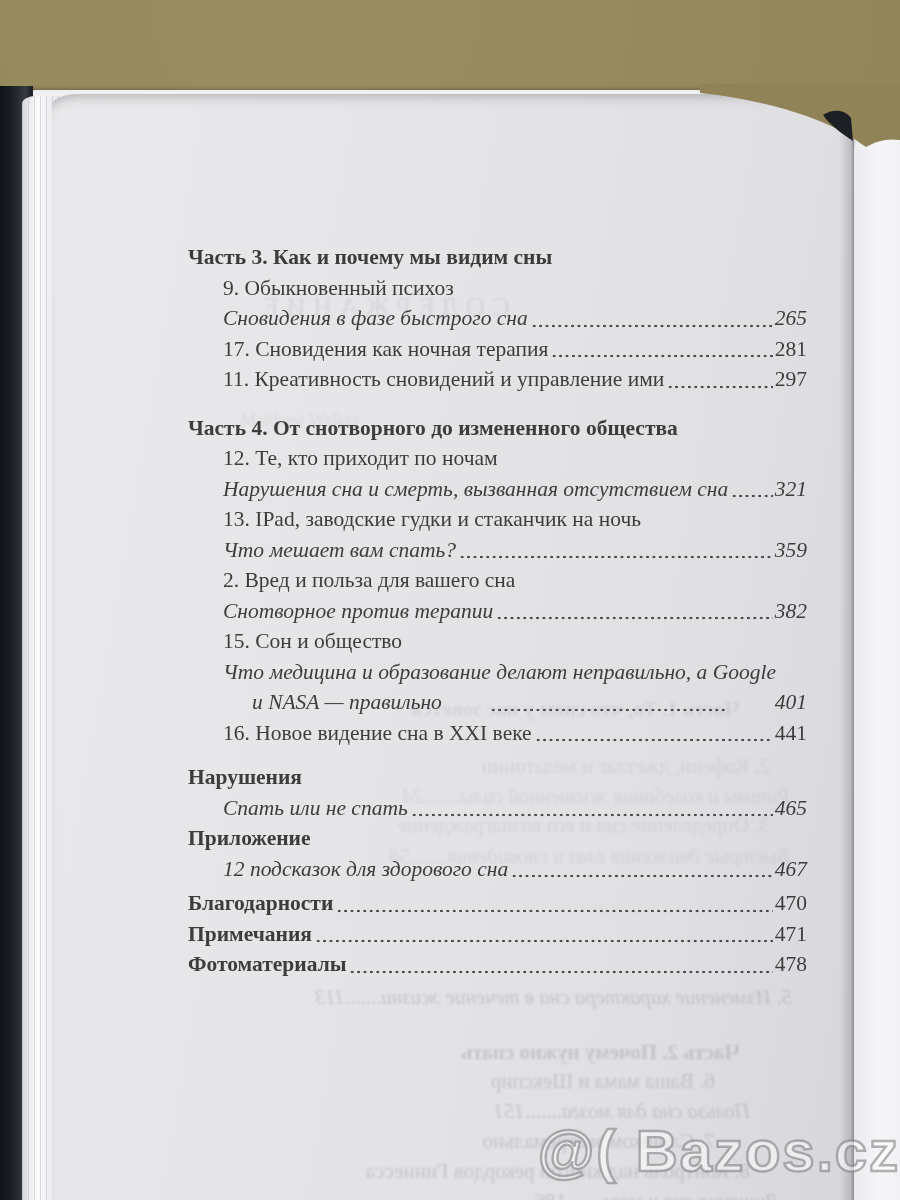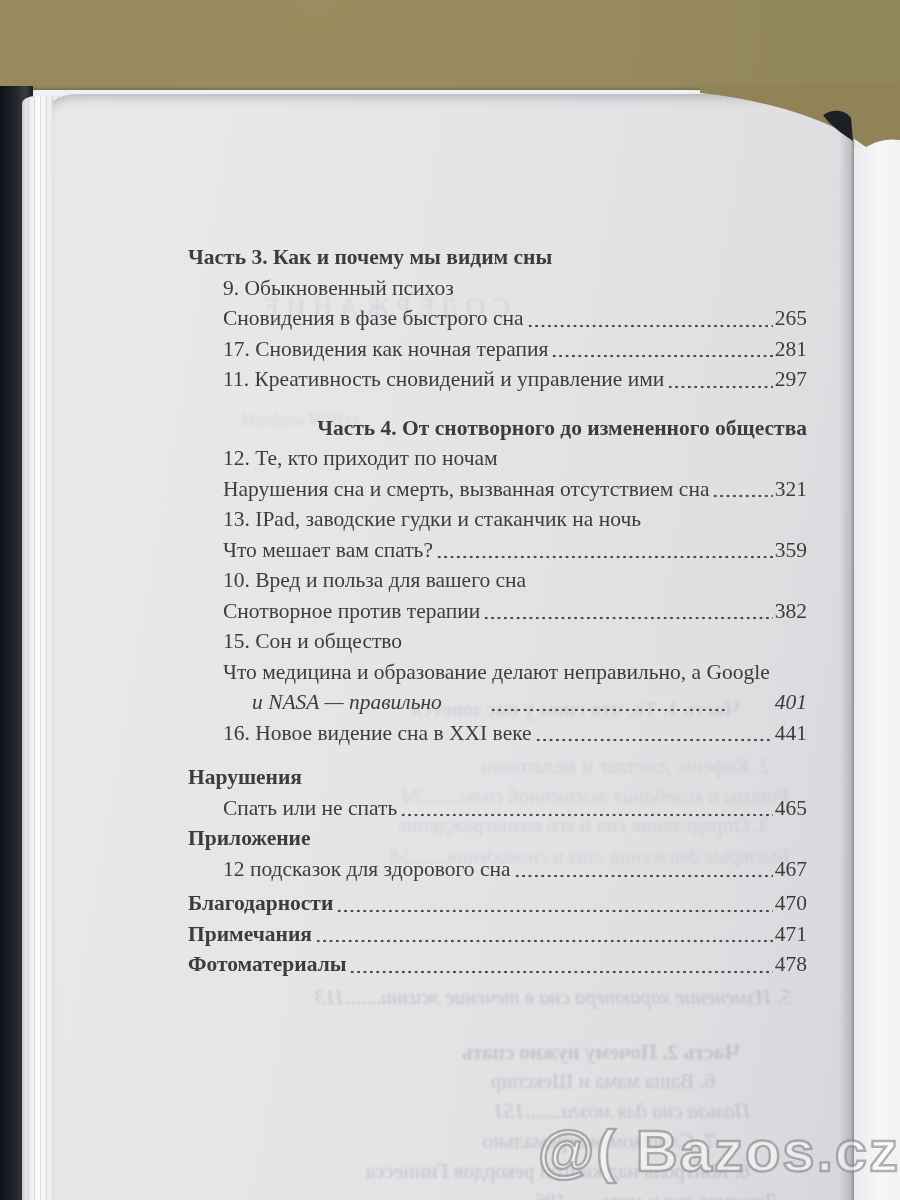--- a/index.html
+++ b/index.html
@@ -53,29 +53,29 @@
   
   .toc{
     position:absolute;left:188px;top:242px;width:619px;
     font-size:21.5px;line-height:30.5px;color:#3d3c3d;
   }
   .row{display:flex;align-items:baseline;min-height:30.5px;white-space:nowrap;}
   .row .t{flex:0 0 auto;}
   .h .t{font-weight:bold;}
   .b .t{font-weight:bold;}
   .ch{padding-left:35px;}
-  .it{padding-left:35px;}
+  .it{padding-left:35px;font-style:italic;}
   .it2{padding-left:64px;font-style:italic;gap:45px;}
   .num{flex:0 0 auto;}
   .leader{
     flex:1 1 auto;align-self:flex-end;height:6px;margin:0 2px 5px 3px;
     background-image:radial-gradient(circle at 50% 50%, #4c4c4c 1.15px, rgba(0,0,0,0) 1.55px);
     background-size:6.4px 6px;background-repeat:repeat-x;background-position:0 100%;
   }
-  .gap-a{margin-top:18px;justify-content:flex-end;}
+  .gap-a{margin-top:18px;}
   .gap-b{margin-top:14px;}
   .gap-c{margin-top:4px;}
   
   .bleed{
     position:absolute;left:0;top:0;width:900px;height:1200px;pointer-events:none;
     transform:scaleX(-1);filter:blur(1.1px);color:#73747c;
     font-size:21px;line-height:30px;
   }
   .bleed span{position:absolute;white-space:nowrap;}
   .g-head{font-size:27px;letter-spacing:7px;opacity:.13;}
@@ -160,21 +160,21 @@
     </div>
   <div class="row ch">
       <span class="t">13. IPad, заводские гудки и стаканчик на ночь</span>
     </div>
   <div class="row it">
       <span class="t">Что мешает вам спать?</span>
       <span class="leader"></span>
       <span class="num">359</span>
     </div>
   <div class="row ch">
-      <span class="t">10. Вред и польза для вашего сна</span>
+      <span class="t">2. Вред и польза для вашего сна</span>
     </div>
   <div class="row it">
       <span class="t">Снотворное против терапии</span>
       <span class="leader"></span>
       <span class="num">382</span>
     </div>
   <div class="row ch">
       <span class="t">15. Сон и общество</span>
     </div>
   <div class="row it">

